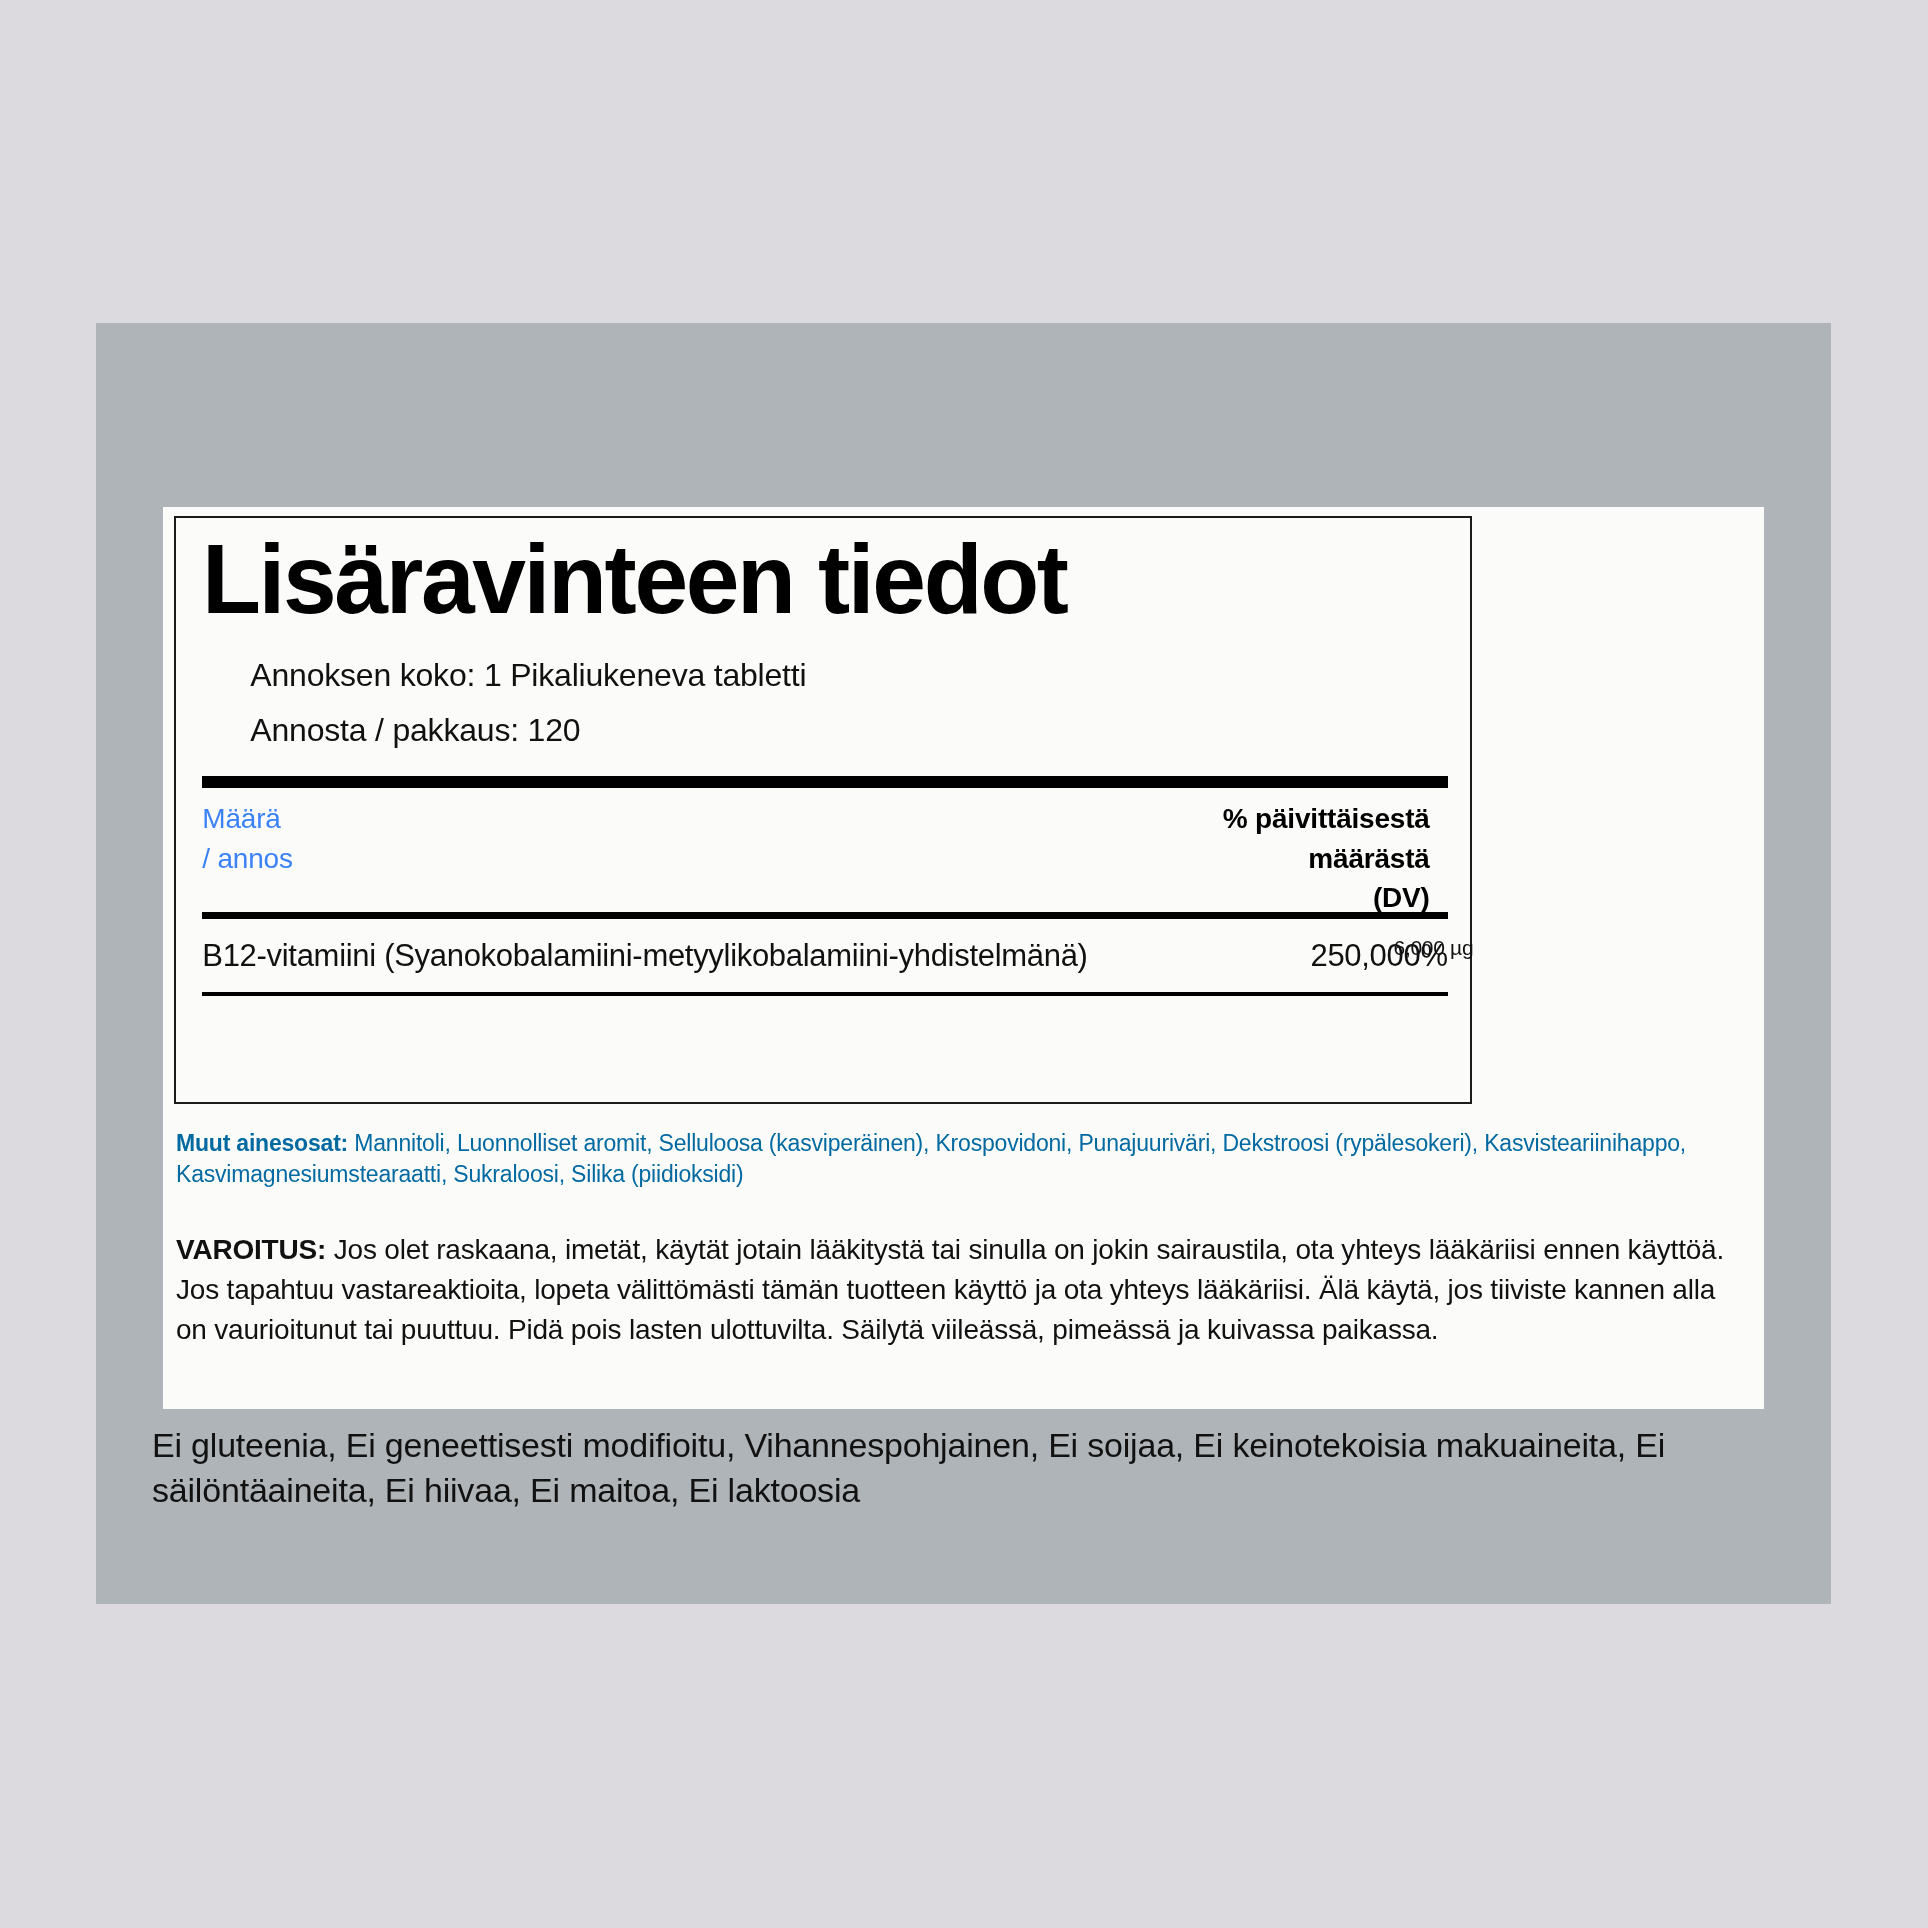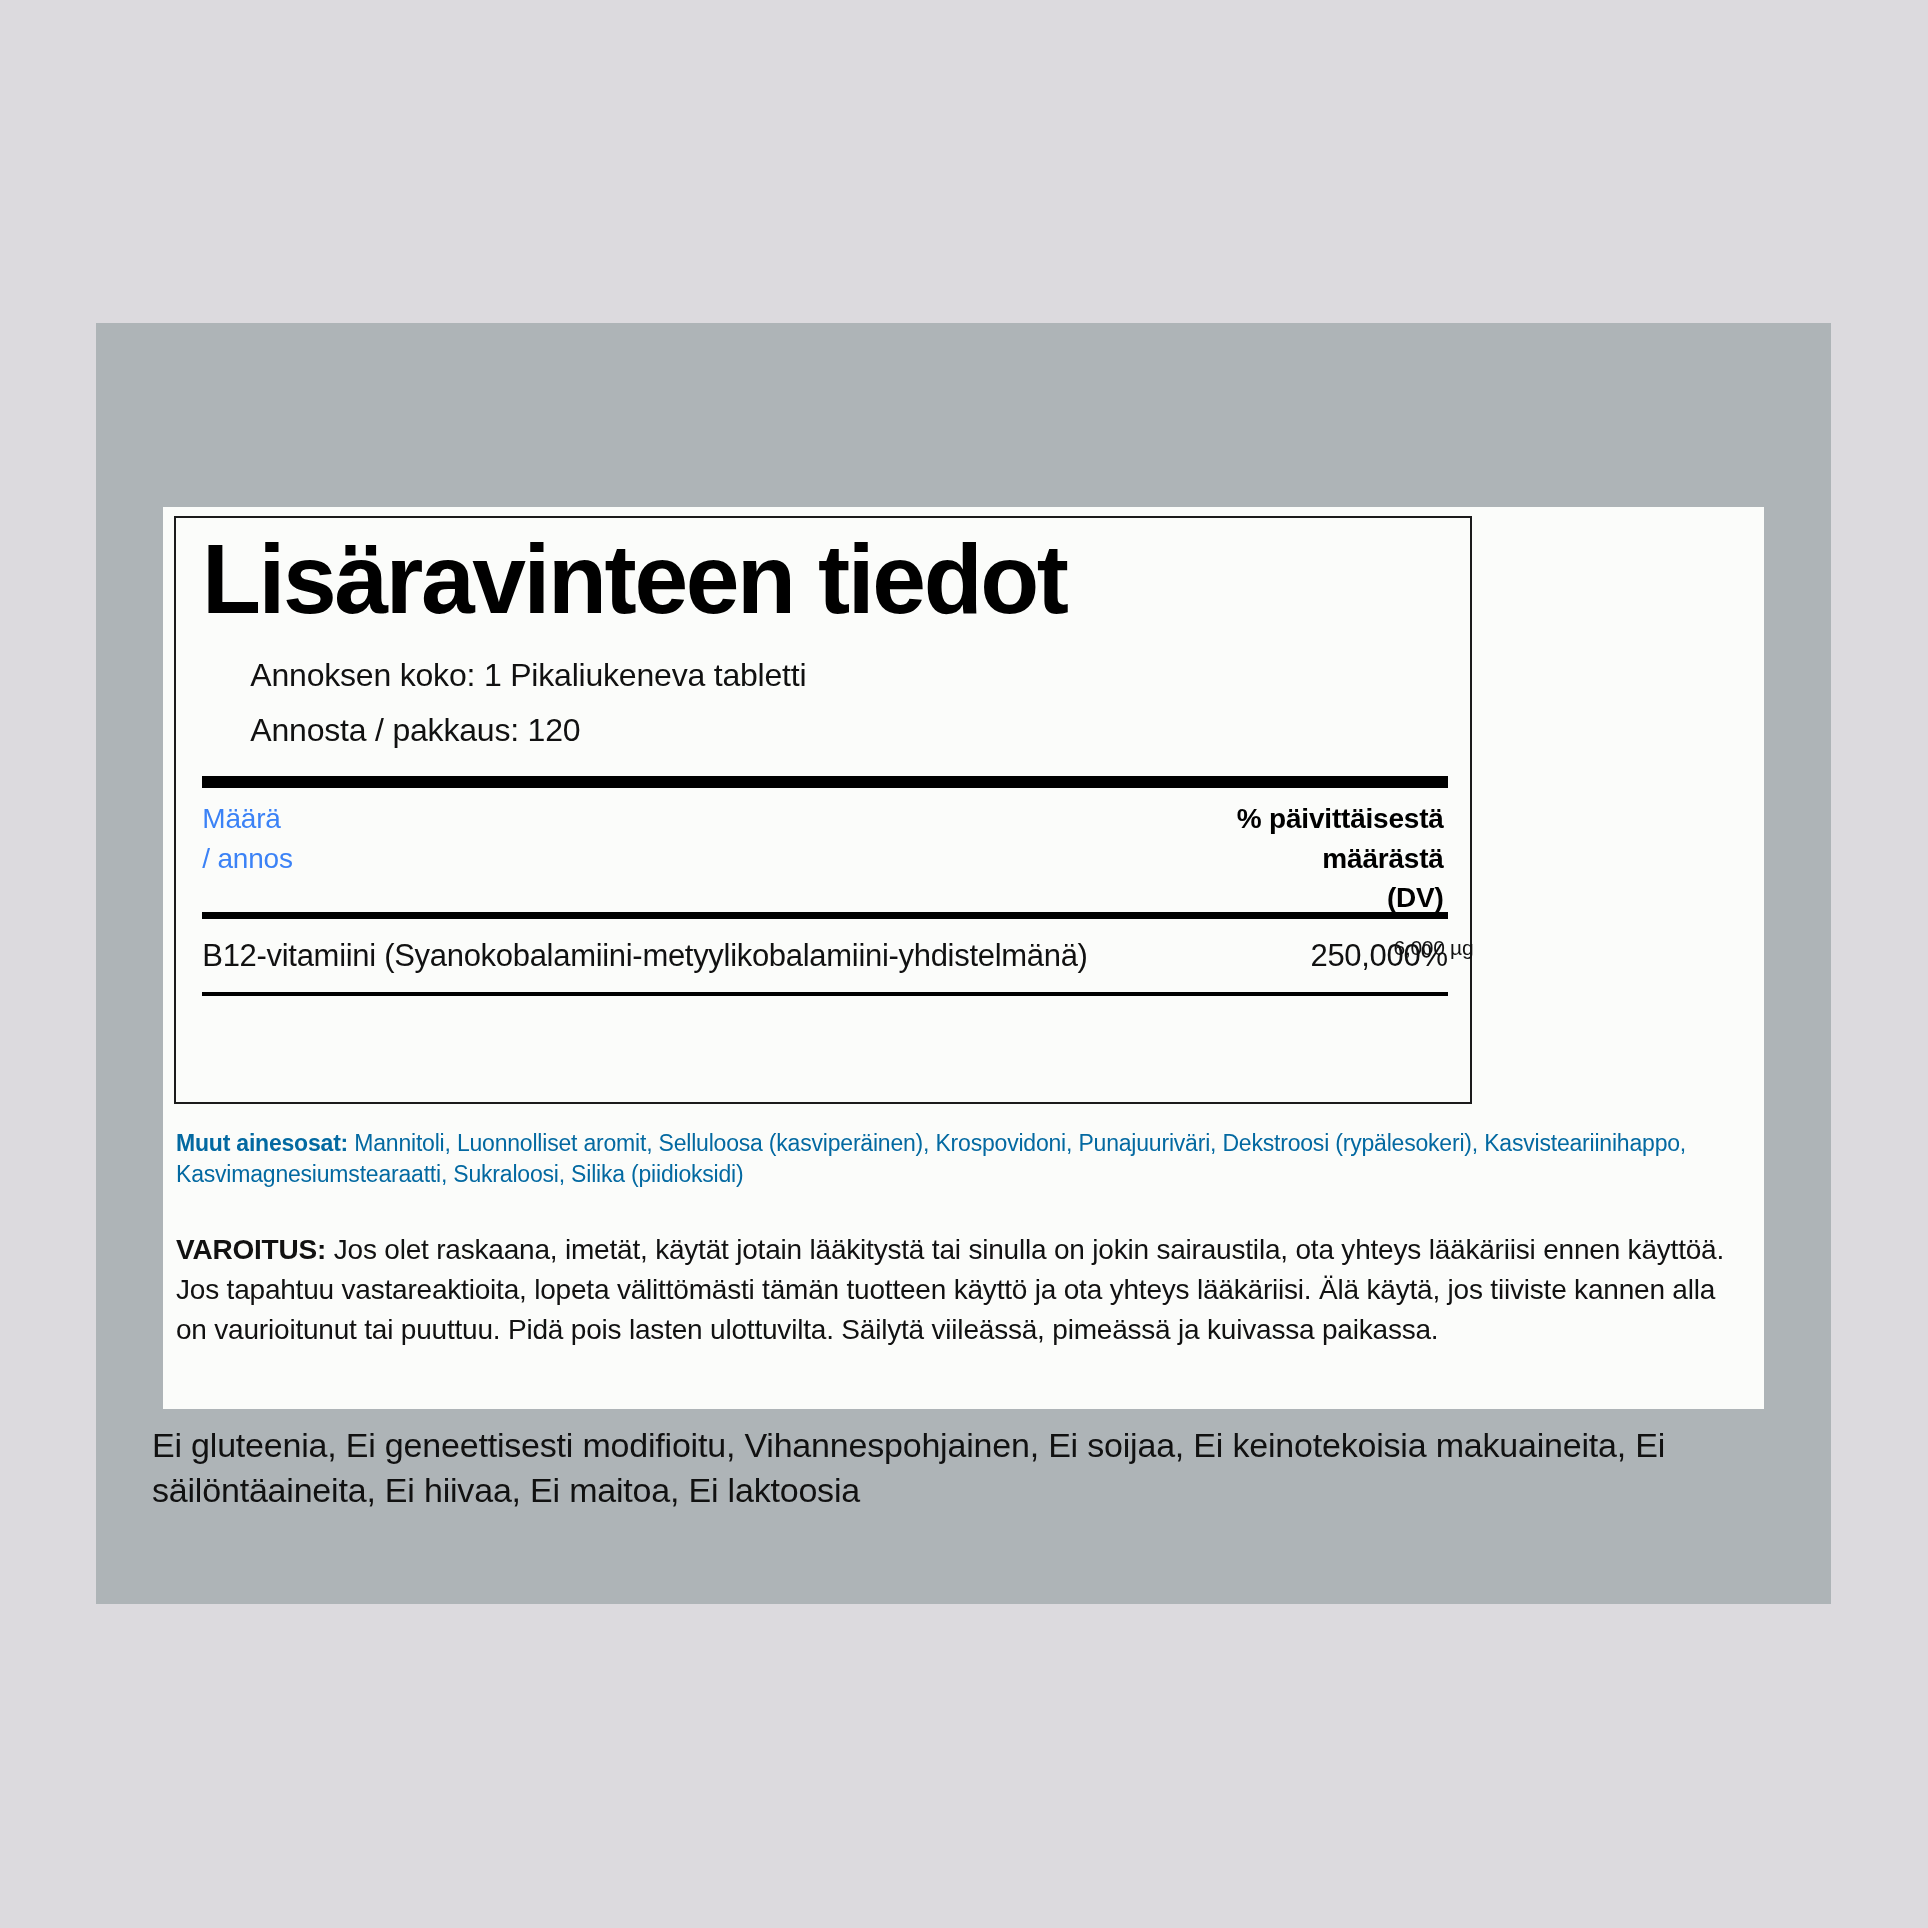--- a/index.html
+++ b/index.html
@@ -123,21 +123,21 @@
     left: 0;
     top: 0;
     font-size: 28px;
     font-weight: normal;
     line-height: 1.42;
     color: #3b82f6;
     letter-spacing: -0.2px;
   }
   #col-head-dv {
     position: absolute;
-    right: 4px;
+    right: 18px;
     top: 0;
     text-align: right;
     font-size: 28px;
     font-weight: bold;
     line-height: 1.42;
     color: #000000;
     letter-spacing: -0.2px;
   }
 
   

